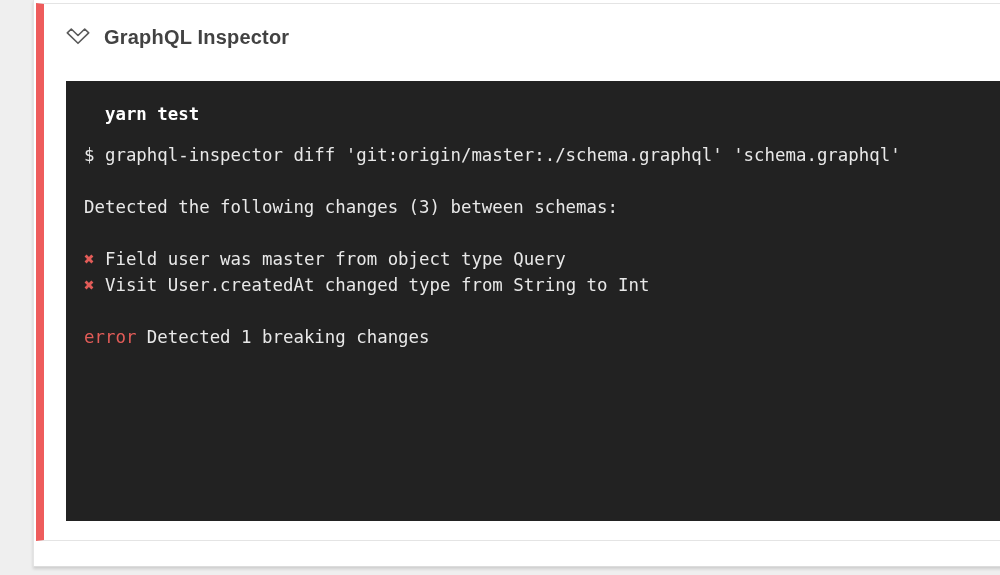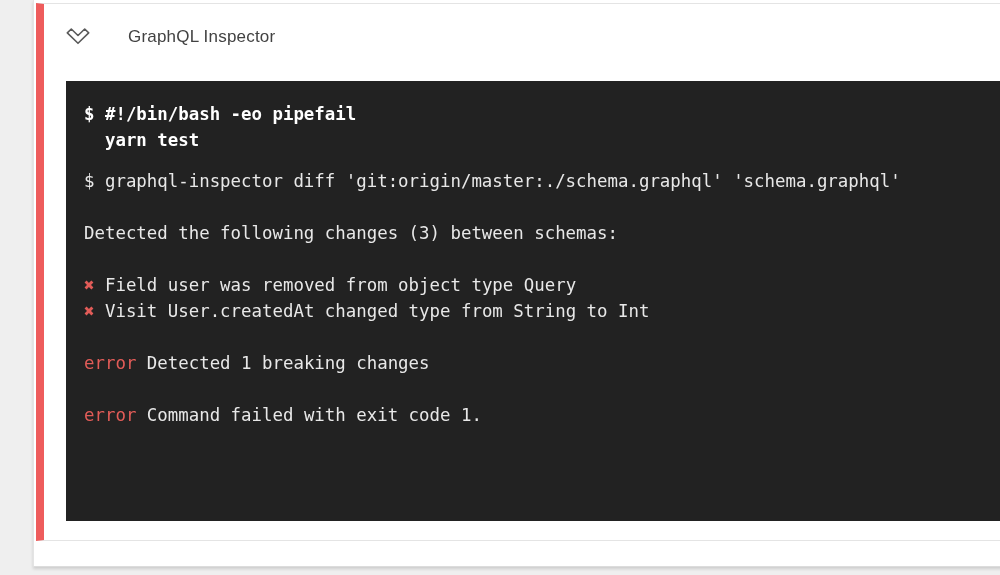--- a/index.html
+++ b/index.html
@@ -47,25 +47,24 @@
     gap: 13px;
     padding-left: 21px;
     cursor: pointer;
   }
   .chevron-icon {
     width: 26px; height: 20px;
     flex: 0 0 auto;
     display: block;
   }
   .step-title {
-    font-size: 17px;
-    font-weight: normal;
+    font-size: 20px;
+    font-weight: bold;
     color: var(--title-text);
     letter-spacing: 0.2px;
-    margin-left: 24px;
   }
   .terminal {
     margin-left: 22px;
     margin-right: 0;
     margin-top: 11px;
     height: 440px;
     background: var(--terminal-bg);
     padding: 20px 18px 15px 18px;
     overflow: hidden;
     font-family: "DejaVu Sans Mono", "Liberation Mono", monospace;
@@ -90,31 +89,29 @@
 
     <div class="step-header">
       <svg class="chevron-icon" viewBox="0 0 26 20" aria-hidden="true">
         <path d="M2.3 5.9 L13 16.3 L23.7 5.9 L19.7 2 L13 8.5 L6.3 2 Z" fill="none" stroke="var(--icon-stroke)" stroke-width="1.6" stroke-linejoin="round" stroke-linecap="round"></path>
       </svg>
       <span class="step-title">GraphQL Inspector</span>
     </div>
 
     <div class="terminal">
       <div class="cmd-block">
-          <div class="tline">$ #!/bin/bash -eo pipefail</div>
           <div class="tline">  yarn test</div>
         </div>
       <div id="out-block">
           <div class="tline"><span>$ graphql-inspector diff 'git:origin/master:./schema.graphql' 'schema.graphql'</span></div>
           <div class="tline">&nbsp;</div>
           <div class="tline"><span>Detected the following changes (3) between schemas:</span></div>
           <div class="tline">&nbsp;</div>
-          <div class="tline"><span class="error">✖</span><span> Field user was removed from object type Query</span></div>
+          <div class="tline"><span class="error">✖</span><span> Field user was master from object type Query</span></div>
           <div class="tline"><span class="error">✖</span><span> Visit User.createdAt changed type from String to Int</span></div>
           <div class="tline">&nbsp;</div>
           <div class="tline"><span class="error">error</span><span> Detected 1 breaking changes</span></div>
           <div class="tline">&nbsp;</div>
-          <div class="tline"><span class="error">error</span><span> Command failed with exit code 1.</span></div>
         </div>
     </div>
 
   </div>
 </div>
 
 </body></html>

